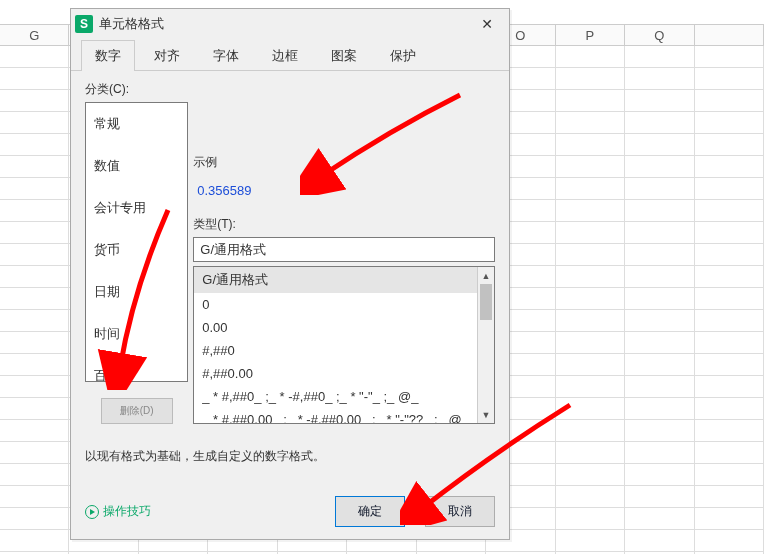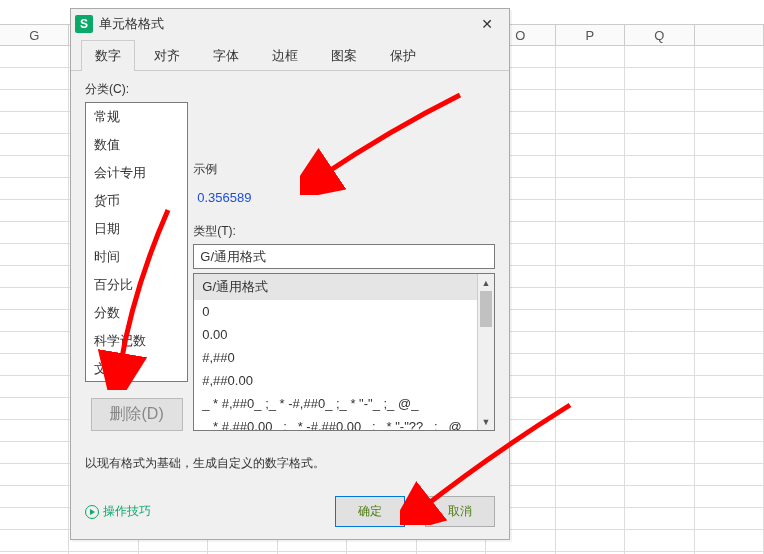--- a/index.html
+++ b/index.html
@@ -139,34 +139,34 @@
     flex-direction: column;
   }
   .label { font-size: 12px; color: #333; margin-bottom: 4px; }
   .category-list {
     border: 1px solid #7a7a7a;
     background: #fff;
     height: 280px;
     overflow: hidden;
   }
   .cat-item {
-    padding: 5px 8px;
+    padding: 12px 8px;
     font-size: 13px;
     color: #333;
     cursor: pointer;
     border-bottom: 0;
   }
   .delete-btn {
     margin-top: 16px;
     align-self: center;
     padding: 5px 18px;
     background: #e1e1e1;
     border: 1px solid #bbb;
     color: #888;
-    font-size: 16px;
+    font-size: 10px;
   }
   .right-col {
     flex: 1;
     display: flex;
     flex-direction: column;
   }
   .example-box {
     margin-bottom: 14px;
   }
   .example-value {
@@ -275,21 +275,21 @@
     border-left: 5px solid #0aa869;
     border-top: 3px solid transparent;
     border-bottom: 3px solid transparent;
   }
   .footer-spacer { flex: 1; }
   .btn {
     padding: 6px 22px;
     background: #e1e1e1;
     border: 1px solid #adadad;
     font-size: 12px;
-    color: #4d7c0f;
+    color: #0f172a;
     cursor: pointer;
   }
   .btn.primary {
     background: #e1e1e1;
     border: 1px solid #0078d7;
   }
   
   .arrow {
     position: absolute;
     pointer-events: none;

